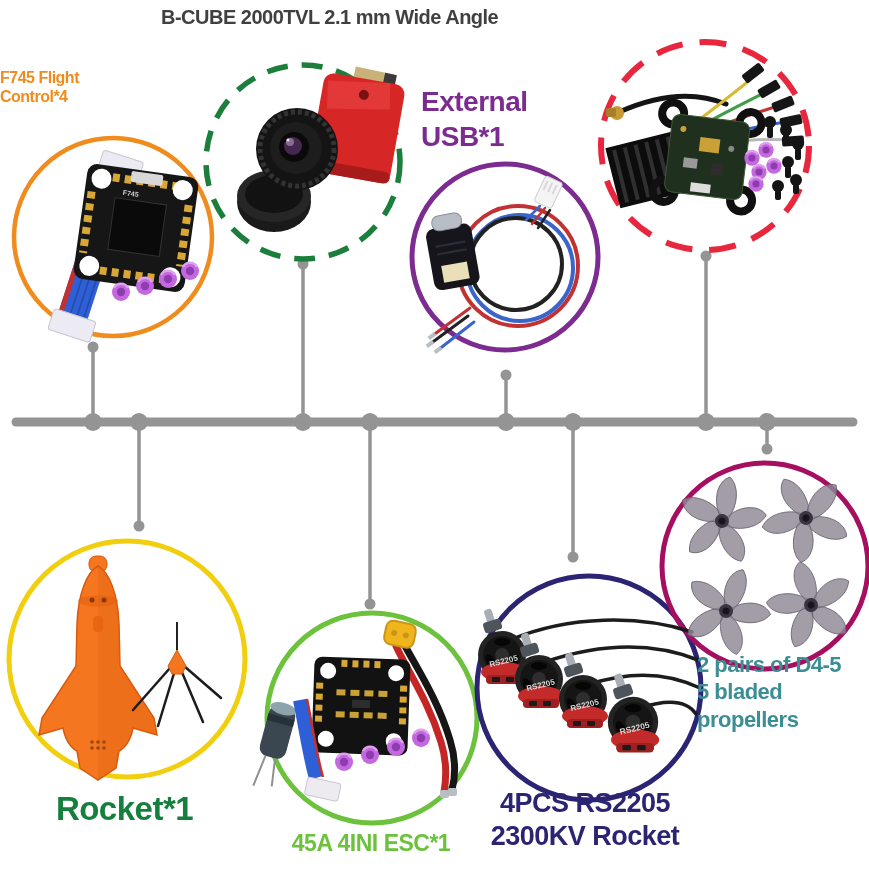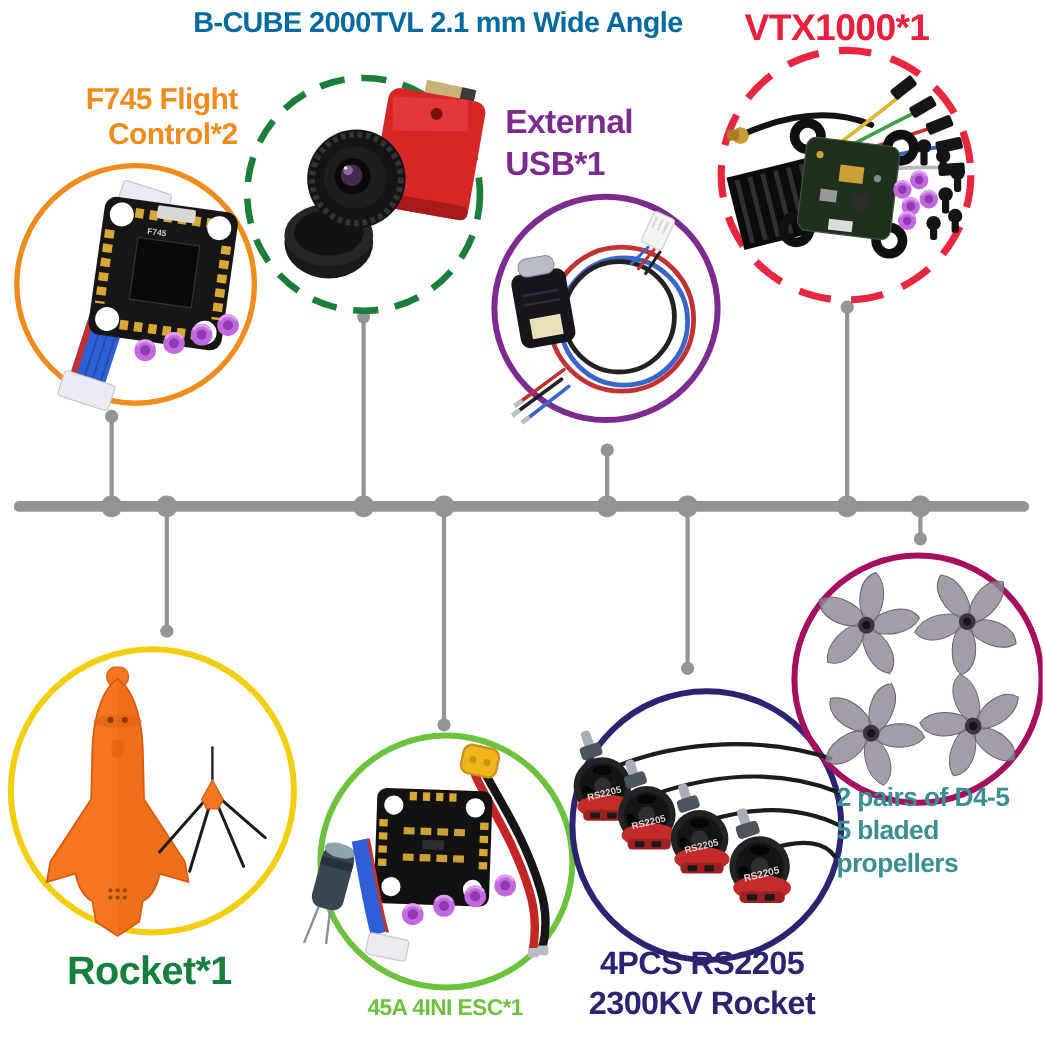--- a/index.html
+++ b/index.html
@@ -1,27 +1,27 @@
 <!DOCTYPE html>
 <html><head>
 <meta charset="utf-8">
 <style>
   html,body{margin:0;padding:0;background:#fff;}
   .stage{position:relative;width:869px;height:869px;background:#fff;overflow:hidden;
          font-family:"Liberation Sans",sans-serif;font-weight:bold;}
   svg.overlay{position:absolute;left:0;top:0;}
   .lbl{position:absolute;letter-spacing:-0.5px;white-space:nowrap;}
   .lbl div{line-height:1.16;}
-  .lbl-camera{left:161px;top:6px;font-size:24px;color:#0369a1;text-align:right;}
+  .lbl-camera{left:161px;top:6px;font-size:20px;color:#404040;text-align:right;}
   .lbl-vtx{left:610px;top:5px;width:175px;font-size:31px;color:#e8203d;text-align:center;}
-  .lbl-fc{left:18px;top:69px;width:180px;font-size:25px;color:#f08c1e;text-align:right;}
+  .lbl-fc{left:0;top:69px;width:180px;font-size:16px;color:#f08c1e;text-align:left;}
   .lbl-usb{left:421px;top:84px;font-size:28px;color:#7c2b90;text-align:left;}
   .lbl-usb div{line-height:1.25;}
   .lbl-rocket{left:22px;top:790px;width:205px;font-size:33px;color:#15803d;text-align:center;}
-  .lbl-esc{left:278px;top:830px;width:186px;font-size:19px;color:#6cc23d;text-align:center;}
+  .lbl-esc{left:278px;top:830px;width:186px;font-size:23px;color:#6cc23d;text-align:center;}
   .lbl-motor{left:473px;top:787px;width:224px;font-size:27px;color:#2b2473;text-align:center;}
   .lbl-motor div{line-height:1.22;}
   .lbl-prop{left:697px;top:651px;font-size:22px;color:#3a8e94;text-align:left;}
   .lbl-prop div{line-height:1.24;}
 </style>
 </head>
 <body>
 
 <div class="stage">
 
@@ -352,27 +352,24 @@
     <use href="#prop-shape" transform="translate(726,611) rotate(20)"></use>
     <use href="#prop-shape" transform="translate(811,605) rotate(55)"></use>
   </g>
 
 </svg>
 
   <div class="lbl lbl-camera">
     <div>B-CUBE 2000TVL 2.1 mm Wide Angle</div>
   </div>
 
-  <div class="lbl lbl-vtx">
-    <div>VTX1000*1</div>
-  </div>
 
   <div class="lbl lbl-fc">
     <div>F745 Flight</div>
-    <div>Control*2</div>
+    <div>Control*4</div>
   </div>
 
   <div class="lbl lbl-usb">
     <div>External</div>
     <div>USB*1</div>
   </div>
 
   <div class="lbl lbl-rocket">
     <div>Rocket*1</div>
   </div>

